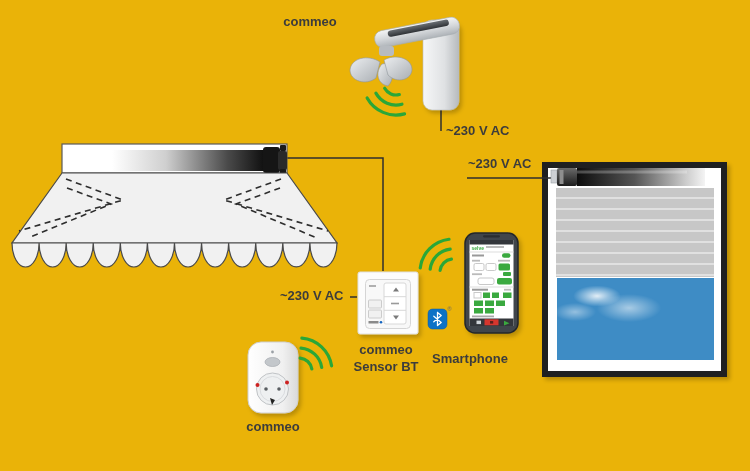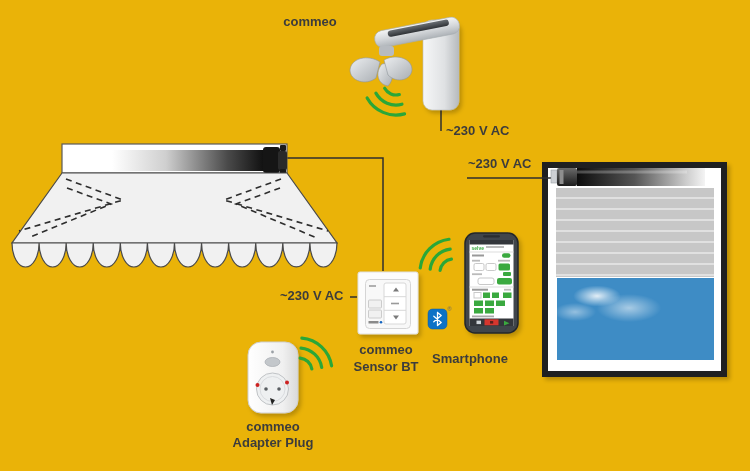--- a/index.html
+++ b/index.html
@@ -238,16 +238,15 @@
   <div class="vlbl" style="left:446px;top:124px;">~230 V AC</div>
   <div class="vlbl" style="left:468px;top:157px;">~230 V AC</div>
   <div class="vlbl" style="left:280px;top:289px;">~230 V AC</div>
   <div class="lbl" style="left:345px;top:341px;width:82px;line-height:17px;">
     <div>commeo</div>
     <div>Sensor BT</div>
   </div>
   <div class="lbl" style="left:430px;top:341px;width:80px;margin-top:10px;">Smartphone</div>
   <div class="lbl" style="left:223px;top:419px;width:100px;line-height:16px;">
     <div>commeo</div>
-    <div>Adapter Plug</div>
   </div>
 
 </div>
 
 </body></html>

